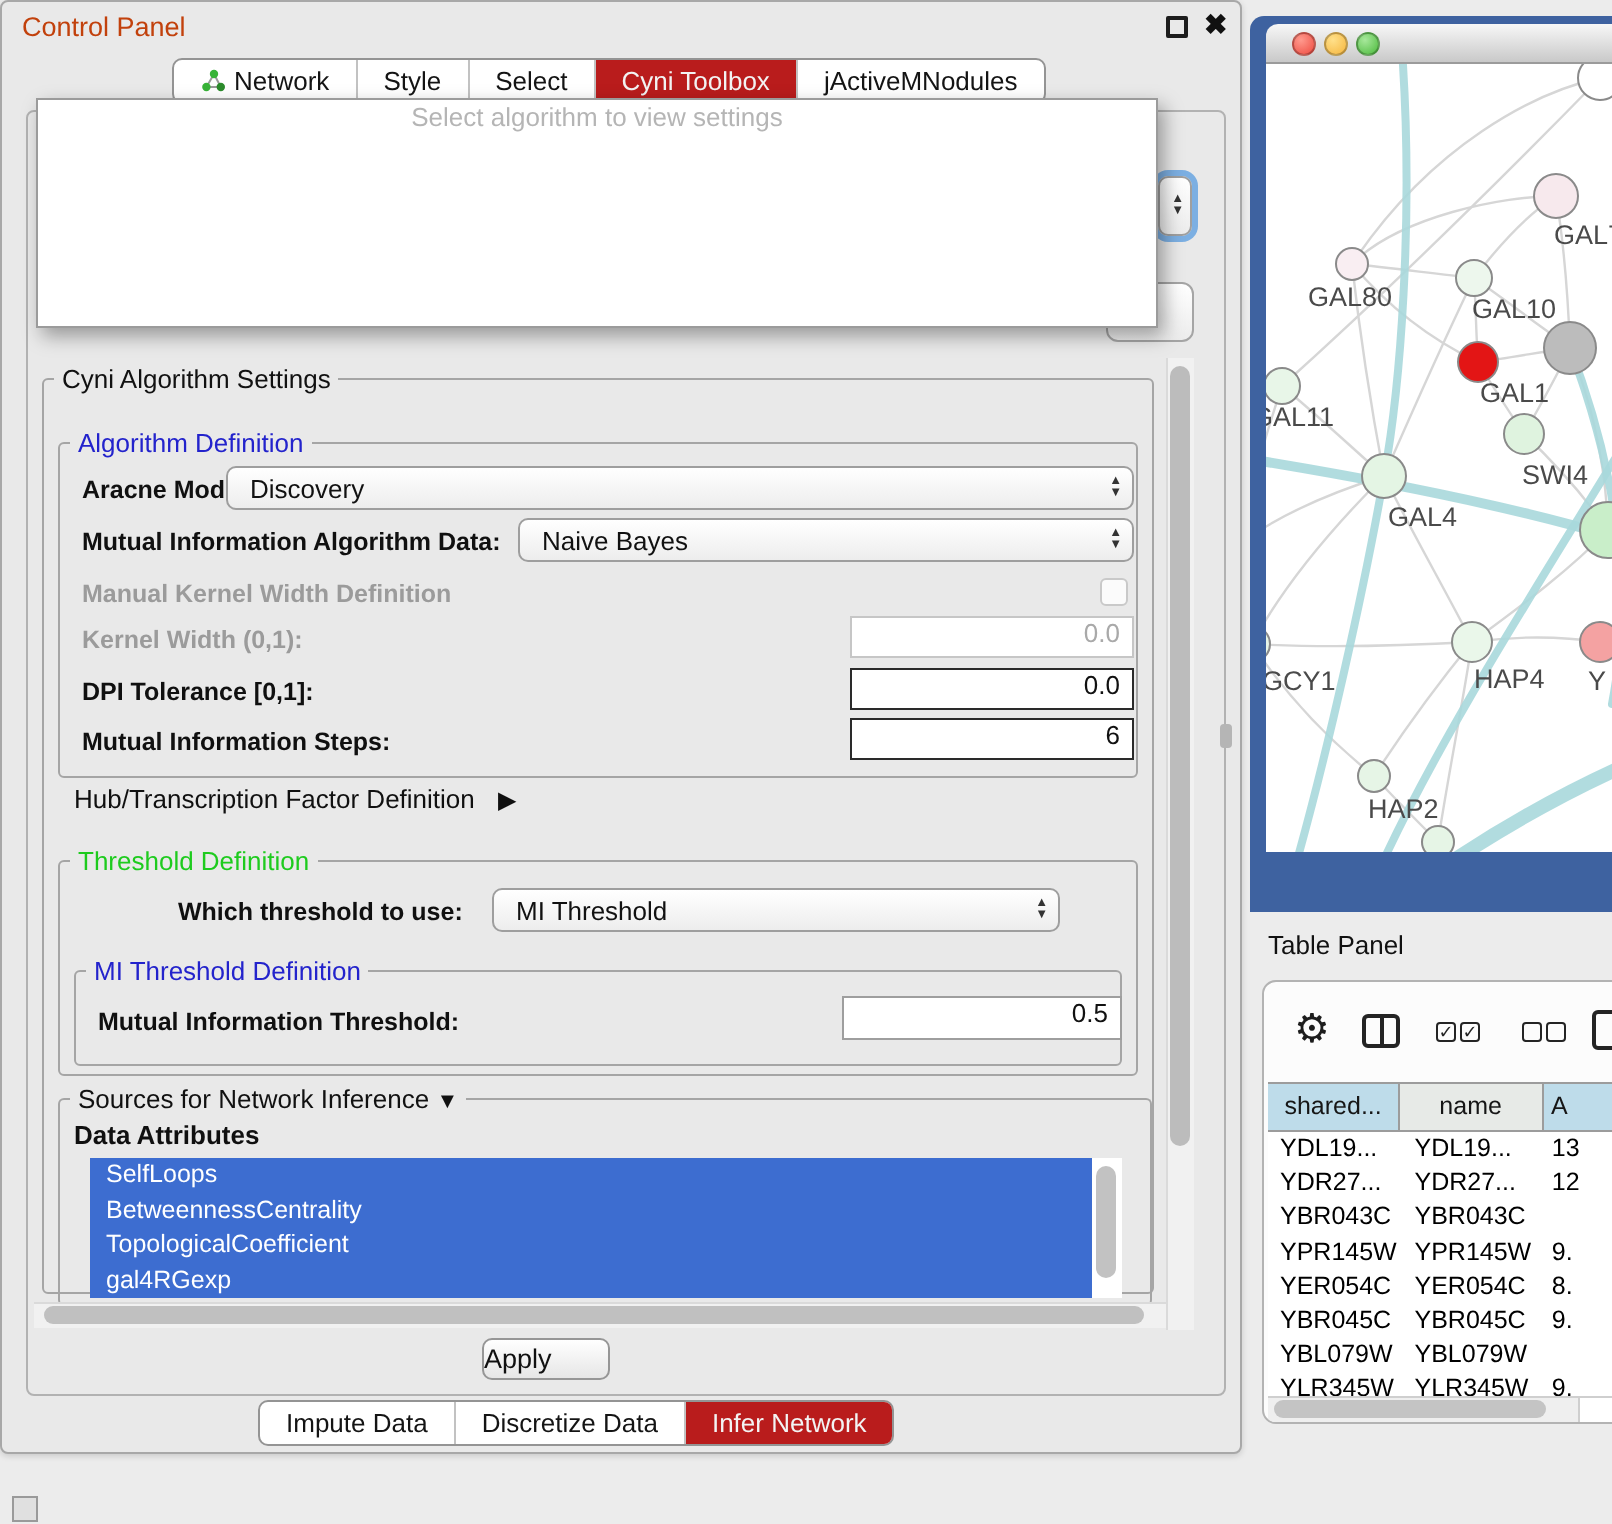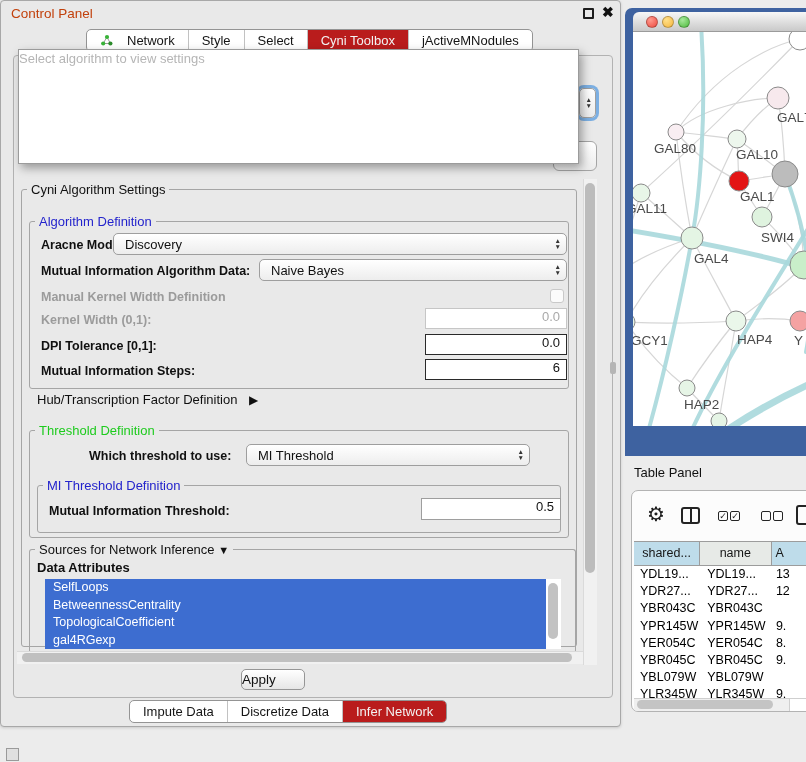--- a/index.html
+++ b/index.html
@@ -10,21 +10,21 @@
 
   
   #cp{position:absolute;left:0;top:8;width:621px;height:727px;background:#e9e9e9;
       border:1px solid #a8a8a8;border-radius:4px;box-shadow:0 1px 3px rgba(0,0,0,.15)}
   .cp-title{left:10px;top:5px;font-size:13.5px;color:#c2410c}
   .float-btn{left:582px;top:7px;width:11px;height:11px;border:2px solid #1d1d1d;border-radius:1px}
   .close-btn{left:601px;top:3px;font-size:14px;font-weight:bold;color:#111}
 
   
   .segbar{position:absolute;display:flex;border:1px solid #949494;border-radius:5px;overflow:hidden;background:#fff;height:23px}
-  .seg{padding:0 13px;line-height:21px;font-size:13px;color:#141414;border-left:1px solid #c2c2c2;display:flex;align-items:center;gap:14px;white-space:nowrap}
+  .seg{padding:0 13px;line-height:21px;font-size:13px;color:#141414;border-left:1px solid #c2c2c2;display:flex;align-items:center;gap:4px;white-space:nowrap}
   .seg:first-child{border-left:none}
   .seg.sel{background:#b91c1c;color:#f3f3f3}
 
   
   #content{left:12px;top:54px;width:600px;height:643px;background:#e9e9e9;border:1px solid #b2b2b2;border-radius:4px}
 
   
   .group{position:absolute;border:1px solid #a5a5a5;border-radius:3px}
   .gtitle{position:absolute;font-size:13px;color:#111;background:#e9e9e9;padding:0 4px;white-space:nowrap}
   .gtitle.blue{color:#2323cc}
@@ -39,21 +39,21 @@
   .spin{position:absolute;right:5px;top:50%;transform:translateY(-50%);font-size:6.5px;line-height:6px;color:#333;text-align:center}
   .field{position:absolute;height:21px;background:#fff;border:1px solid #9e9e9e;font-size:13px;color:#111;
          text-align:right;padding:0 6px 0 0;overflow:hidden}
   .field.strong{border:1.5px solid #2a2a2a}
   .field.dis{border-color:#c6c6c6;color:#a9a9a9}
   .cbx{position:absolute;width:14px;height:14px;border:1px solid #c9c9c9;border-radius:3px;background:#fbfbfb}
 
   
   #popup{position:absolute;left:17px;top:48px;width:561px;height:115px;background:#fff;border:1px solid #9b9b9b;
          box-shadow:3px 4px 9px rgba(0,0,0,.35);z-index:50}
-  .pop-ph{height:17px;line-height:17px;color:#b5b5b5;font-size:13px}
+  .pop-ph{height:17px;line-height:17px;text-align:center;color:#b5b5b5;font-size:13px}
   .pop-item{height:16px;line-height:16px;font-size:13px;color:#000;padding-left:3px;white-space:nowrap}
   .pop-item.b{font-weight:bold}
   #sliver1{position:absolute;left:578px;top:87px;width:17px;height:30px;background:linear-gradient(#fff,#ececec);
            border:1px solid #9f9f9f;border-radius:5px;box-shadow:0 0 0 3px rgba(105,165,225,.85);z-index:40}
   #sliver1 .spin{right:3px}
   #sliver2{position:absolute;left:552px;top:140px;width:44px;height:30px;background:linear-gradient(#fff,#ececec);
            border:1px solid #a5a5a5;border-radius:6px;z-index:40}
 
   
   #attr-list{position:absolute;left:44px;top:578px;width:516px;height:70px;background:#fff;overflow:hidden}

